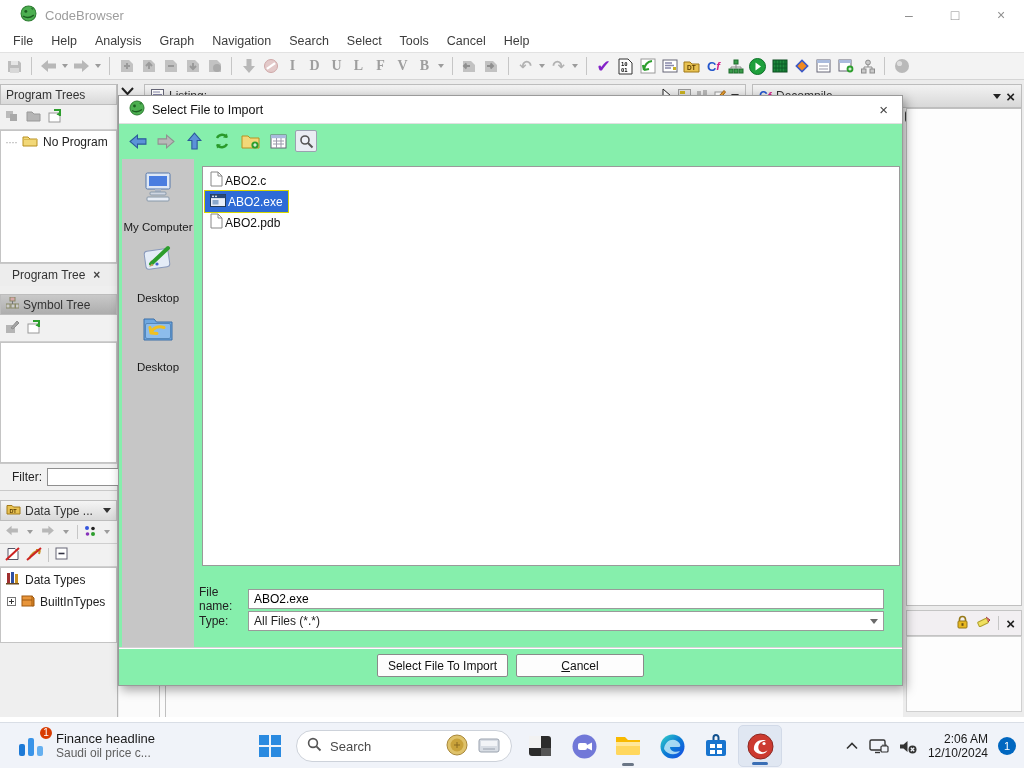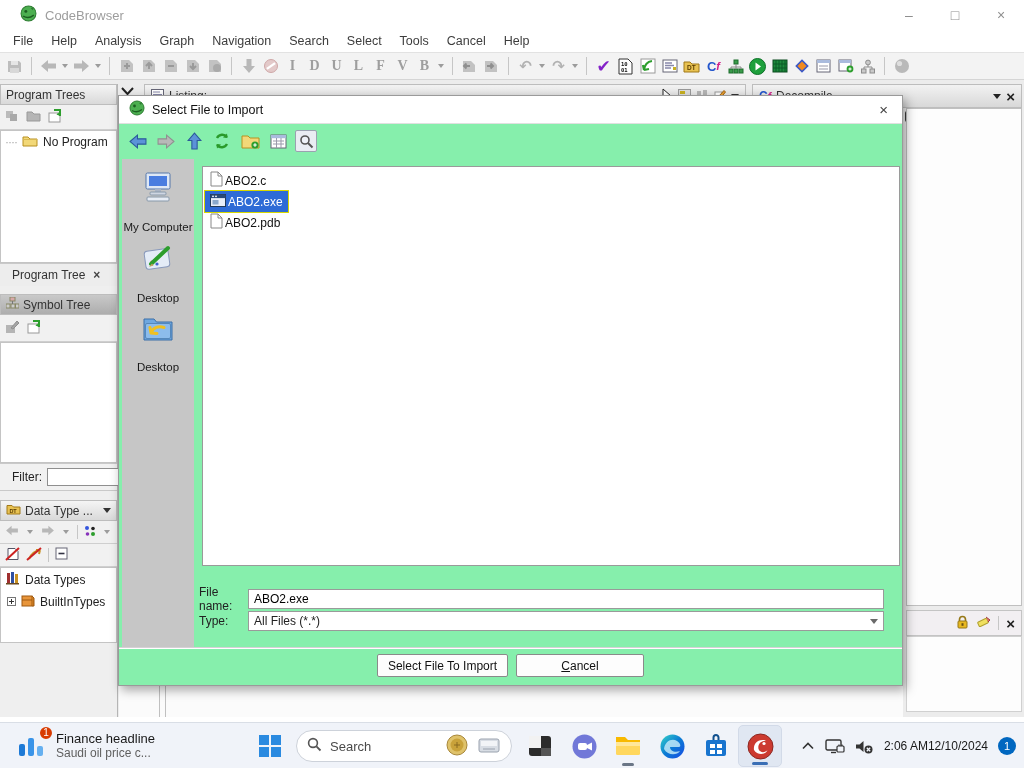--- a/index.html
+++ b/index.html
@@ -82,21 +82,21 @@
   .widget-sub{font-size:12px;color:#5f5f5f}
   .badge-red{position:absolute;left:22px;top:-5px;width:16px;height:16px;border-radius:50%;background:#d83b01;color:#fff;font-size:10px;display:flex;align-items:center;justify-content:center;border:2px solid #f0f3f9}
   .start-btn{position:absolute;left:254px;top:7px;width:32px;height:32px;display:flex;align-items:center;justify-content:center;border-radius:4px}
   .search-pill{position:absolute;left:296px;top:7px;width:216px;height:32px;background:#fff;border:1px solid #cdd2da;border-radius:16px;display:flex;align-items:center;padding:0 10px;gap:8px}
   .search-label{color:#4a4a4a;font-size:13px;flex:1}
   .task-icons{position:absolute;left:518px;top:2px;display:flex}
   .task-slot{width:44px;height:42px;display:flex;align-items:center;justify-content:center;position:relative;border-radius:5px}
   .task-slot.active{background:#e0e7f2;border:1px solid #d2dae8}
   .run-bar{position:absolute;bottom:1px;left:50%;transform:translateX(-50%);height:3px;border-radius:2px}
   .tray{position:absolute;right:8px;top:0;height:46px;display:flex;align-items:center;gap:10px}
-  .clock{display:flex;flex-direction:row;align-items:flex-end;line-height:14px;font-size:12px;color:#191919}
+  .clock{display:flex;flex-direction:column;align-items:flex-end;line-height:14px;font-size:12px;color:#191919}
   .badge-blue{width:18px;height:18px;border-radius:50%;background:#0067c0;color:#fff;font-size:11px;display:flex;align-items:center;justify-content:center}
   .tray-ico{display:flex;align-items:center;justify-content:center}
 </style>
 </head>
 <body>
 
 <div id="screen">
 
   <div class="titlebar">
     <span>

